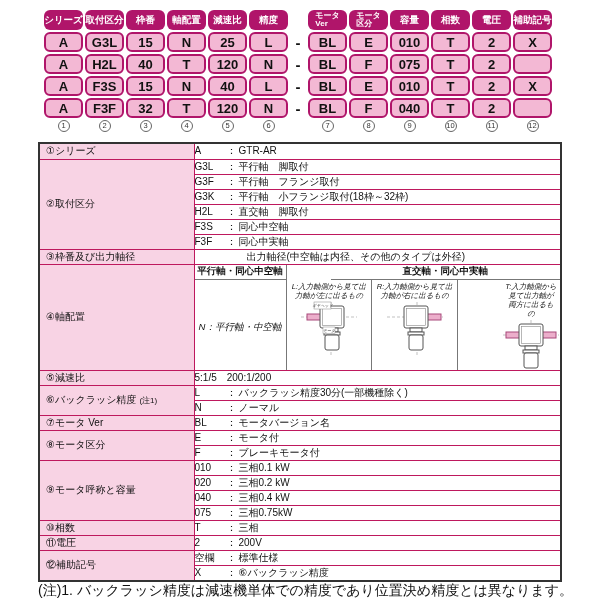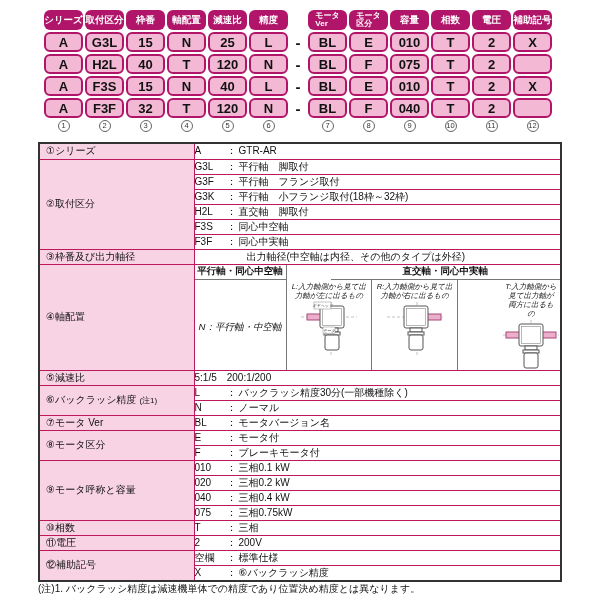--- a/index.html
+++ b/index.html
@@ -46,21 +46,21 @@
   .axcap { font-size:7.5px; line-height:9px; text-align:center; padding:0 3px; }
   .axsvg { margin-top:1px; }
   .cl { stroke:#999; stroke-width:0.6; stroke-dasharray:3 2; }
   .bx { fill:#fff; stroke:#555; stroke-width:1; }
   .bxi { fill:none; stroke:#888; stroke-width:0.6; }
   .sh { fill:#ecaecb; stroke:#a8487a; stroke-width:1; }
   .cob { fill:#fff; stroke:#888; stroke-width:0.5; }
   .cot { font-size:4px; fill:#333; text-anchor:middle; font-family:"Liberation Sans",sans-serif; }
 
   
-  #footnote { position:absolute; left:38px; top:582px; font-size:10px; color:#111; }
+  #footnote { position:absolute; left:38px; top:582px; font-size:14px; color:#111; }
 </style>
 </head>
 <body>
 
 <div id="page">
 
   <div id="codegrid">
 
     <div class="hb">シリーズ</div>
     <div class="hb">取付区分</div>

